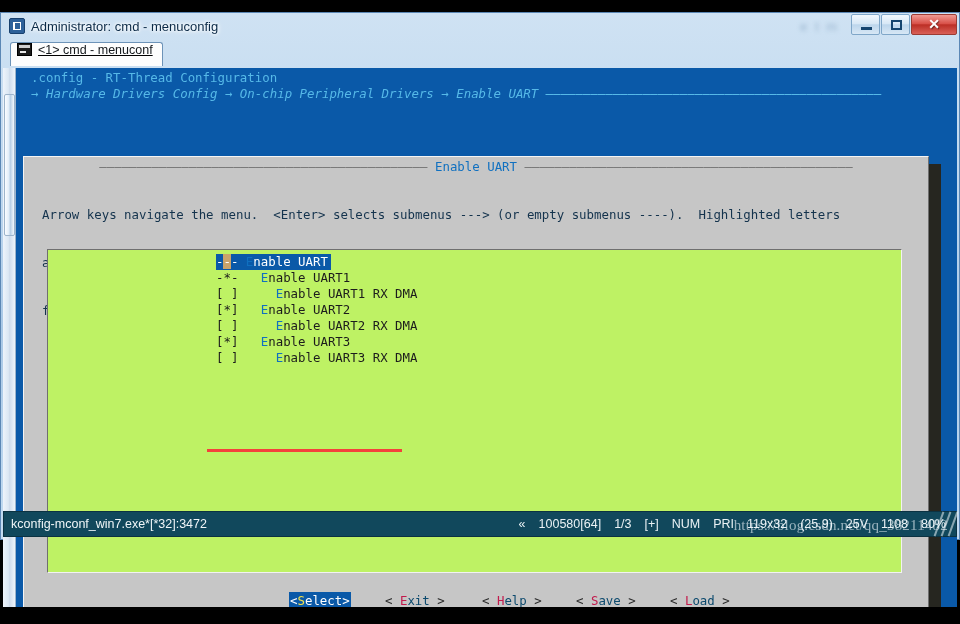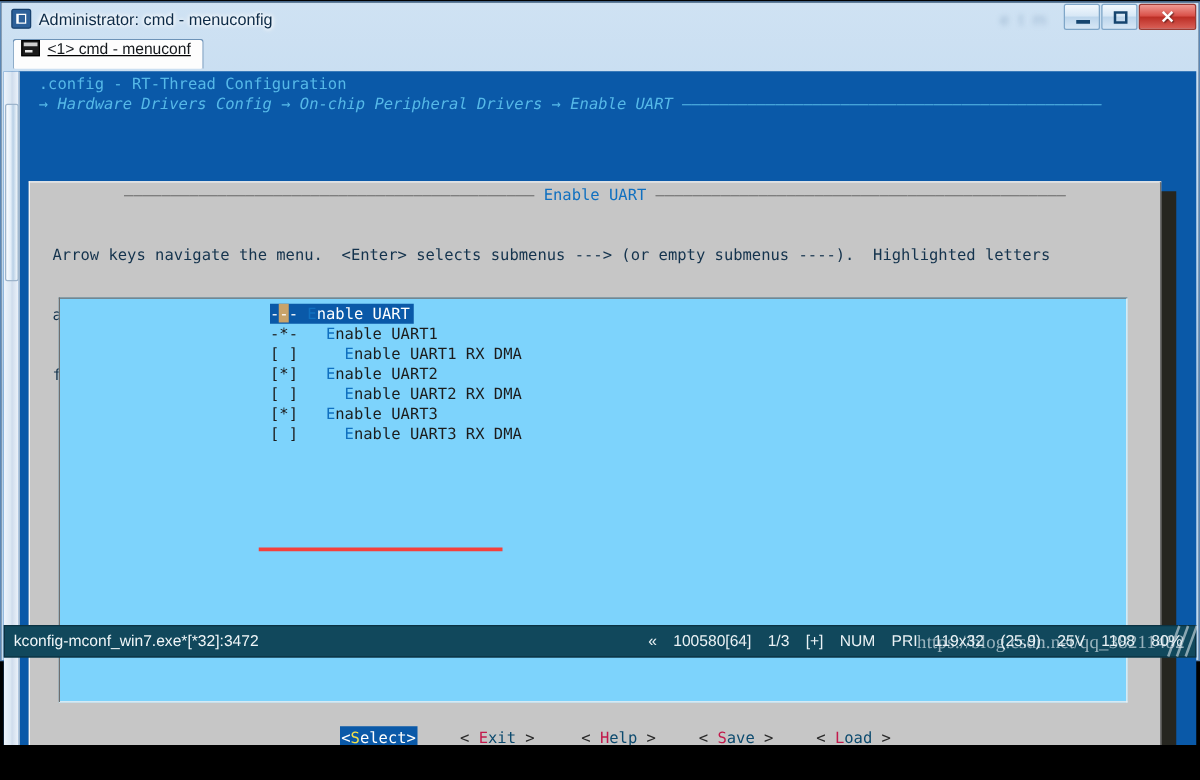--- a/index.html
+++ b/index.html
@@ -5,21 +5,21 @@
   html,body{margin:0;padding:0;background:#000;}
   body{
     width:960px;height:624px;overflow:hidden;
     font-family:"Liberation Sans",sans-serif;
     -webkit-font-smoothing:none;
   }
   .app{position:relative;width:960px;height:624px;overflow:hidden;}
 
   
   .win-frame{
-    position:absolute;left:0;top:1px;width:960px;height:528px;
+    position:absolute;left:0;top:12px;width:960px;height:528px;
     background:linear-gradient(180deg,#cfe2f3 0%,#bcd6ee 38%,#a9c8e6 60%,#c3dcf2 100%);
     border:1px solid #5b87b5;
     box-sizing:border-box;
   }
   .titlebar{
     position:absolute;left:0;top:0;width:958px;height:27px;
   }
   .title-icon{
     position:absolute;left:8px;top:5px;width:16px;height:16px;
     background:#2d6099;border:1px solid #17406e;border-radius:2px;
@@ -149,21 +149,21 @@
   }
   .dlg-title .rule{color:#6e6e6e;}
   .dlg-help{
     position:absolute;left:18px;top:18px;right:10px;
     font-family:"DejaVu Sans Mono","Liberation Mono",monospace;
     font-size:12.4px;line-height:16px;color:#14334d;white-space:pre;
   }
   .dlg-box{
     position:absolute;left:23px;top:92px;width:855px;height:324px;
     border:1px solid #6f6f6f;border-right-color:#f2f2f2;border-bottom-color:#f2f2f2;
-    background:#7dd3fc;box-sizing:border-box;
+    background:#bef264;box-sizing:border-box;
   }
   .menu-list{
     position:absolute;left:168px;top:4px;
     font-family:"DejaVu Sans Mono","Liberation Mono",monospace;
     font-size:12.4px;line-height:16px;white-space:pre;
   }
   .mrow{height:16px;white-space:pre;color:#1c1c1c;}
   .mrow .flag{color:#1c1c1c;}
   .mrow .hot{color:#1070c0;}
   .mrow .lbl{color:#1c1c1c;}
@@ -174,21 +174,21 @@
 
   .annot{
     position:absolute;left:183px;top:292px;width:195px;height:3px;background:#f4413c;
   }
 
   .btnbar{
     position:absolute;left:0;top:435px;width:100%;height:20px;
     font-family:"DejaVu Sans Mono","Liberation Mono",monospace;
     font-size:12.4px;line-height:18px;
   }
-  .btn{position:absolute;white-space:pre;color:#5c5c5c;}
+  .btn{position:absolute;white-space:pre;color:#5c5c5c;margin-left:17px;}
   .btn .brk{color:#2a2a2a;}
   .btn .hk{color:#c21a4c;}
   .btn .tx{color:#0c4a6e;}
   .btn.sel{background:#0a59a8;padding:0 1px;}
   .btn.sel .brk{color:#ffffff;}
   .btn.sel .hk{color:#f2e14a;}
   .btn.sel .tx{color:#ffffff;}
 
   
   .statusbar{

